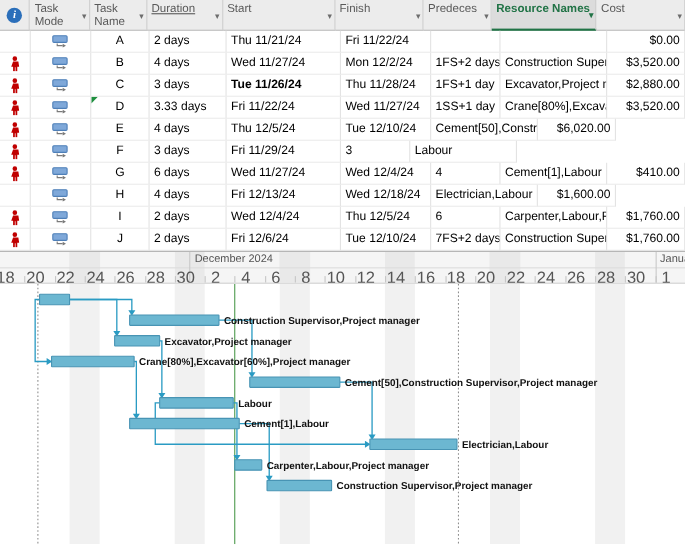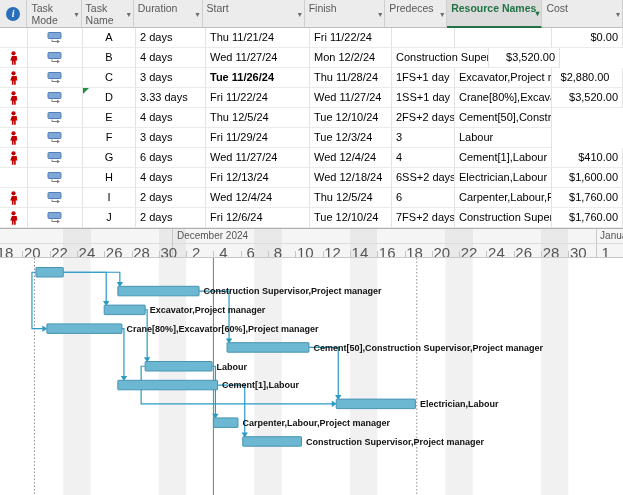--- a/index.html
+++ b/index.html
@@ -40,21 +40,21 @@
 <body>
 
 <div class="app">
   <div class="grid" id="grid">
     <div class="hrow" id="hrow">
         <div class="hc c-info" style="width: 28px;"><div class="infoI">i</div></div>
         <div class="hc c-mode" style="width: 55px;"><span>Task
 Mode</span><span class="arr">▾</span></div>
         <div class="hc c-name" style="width: 53px;"><span>Task
 Name</span><span class="arr">▾</span></div>
-        <div class="hc c-duration" style="width: 70px;"><span>Duration</span><span class="arr">▾</span></div>
+        <div class="hc c-duration" style="width: 70px; text-decoration: underline;"><span>Duration</span><span class="arr">▾</span></div>
         <div class="hc c-start" style="width: 104px;"><span>Start</span><span class="arr">▾</span></div>
         <div class="hc c-finish" style="width: 82px;"><span>Finish</span><span class="arr">▾</span></div>
         <div class="hc c-predecessors" style="width: 63px;"><span>Predeces</span><span class="arr">▾</span></div>
         <div class="hc c-resource_names sel" style="width: 97px;"><span>Resource Names</span><span class="arr">▾</span></div>
         <div class="hc c-cost" style="width: 82px;"><span>Cost</span><span class="arr">▾</span></div>
       </div>
     <div id="gbody">
         <div class="tr">
           <div class="td icon" style="width: 28px;"></div>
           <div class="td icon" style="width: 55px;">
@@ -83,20 +83,21 @@
             <svg width="17" height="14" viewBox="0 0 17 14">
               <rect x="1" y="1.5" width="13" height="6" rx="1" fill="#7FA8D9" stroke="#4E7FB8"></rect>
               <path d="M5,8.5 v2 h5" stroke="#7a7a7a" fill="none"></path>
               <polygon points="10,8.8 10,12.2 13,10.5" fill="#7a7a7a"></polygon>
             </svg>
           </div>
           <div class="td center" style="width: 53px;">B</div>
           <div class="td " style="width: 70px;">4 days</div>
           <div class="td " style="width: 104px;">Wed 11/27/24</div>
           <div class="td " style="width: 82px;">Mon 12/2/24</div>
+          <div class="td " style="width: 63px;">1FS+2 days</div>
           <div class="td " style="width: 97px;">Construction Supervisor,Project manager</div>
           <div class="td right" style="width: 71px;">$3,520.00</div>
         </div>
         <div class="tr">
           <div class="td icon" style="width: 28px;">
             <svg width="11" height="14" viewBox="0 0 11 14">
               <circle cx="5.5" cy="2.3" r="2.1" fill="#C00000"></circle>
               <path d="M3.1,5 h4.8 l0.7,4.6 h-1.7 v4.2 h-1.6 v-3.6 h-0.6 v3.6 H3.1 V9.6 H1.4 z" transform="translate(0.8,0)" fill="#C00000"></path>
             </svg>
           </div>
@@ -106,21 +107,21 @@
               <path d="M5,8.5 v2 h5" stroke="#7a7a7a" fill="none"></path>
               <polygon points="10,8.8 10,12.2 13,10.5" fill="#7a7a7a"></polygon>
             </svg>
           </div>
           <div class="td center" style="width: 53px;">C</div>
           <div class="td " style="width: 70px;">3 days</div>
           <div class="td " style="width: 104px; font-weight: bold;">Tue 11/26/24</div>
           <div class="td " style="width: 82px;">Thu 11/28/24</div>
           <div class="td " style="width: 63px;">1FS+1 day</div>
           <div class="td " style="width: 97px;">Excavator,Project manager</div>
-          <div class="td right" style="width: 71px; text-align: center;">$2,880.00</div>
+          <div class="td right" style="width: 71px;">$2,880.00</div>
         </div>
         <div class="tr">
           <div class="td icon" style="width: 28px;">
             <svg width="11" height="14" viewBox="0 0 11 14">
               <circle cx="5.5" cy="2.3" r="2.1" fill="#C00000"></circle>
               <path d="M3.1,5 h4.8 l0.7,4.6 h-1.7 v4.2 h-1.6 v-3.6 h-0.6 v3.6 H3.1 V9.6 H1.4 z" transform="translate(0.8,0)" fill="#C00000"></path>
             </svg>
           </div>
           <div class="td icon" style="width: 55px;">
             <svg width="17" height="14" viewBox="0 0 17 14">
@@ -148,41 +149,40 @@
             <svg width="17" height="14" viewBox="0 0 17 14">
               <rect x="1" y="1.5" width="13" height="6" rx="1" fill="#7FA8D9" stroke="#4E7FB8"></rect>
               <path d="M5,8.5 v2 h5" stroke="#7a7a7a" fill="none"></path>
               <polygon points="10,8.8 10,12.2 13,10.5" fill="#7a7a7a"></polygon>
             </svg>
           </div>
           <div class="td center" style="width: 53px;">E</div>
           <div class="td " style="width: 70px;">4 days</div>
           <div class="td " style="width: 104px;">Thu 12/5/24</div>
           <div class="td " style="width: 82px;">Tue 12/10/24</div>
-          <div class="td " style="width: 63px;">2FS+2 days</div>
           <div class="td " style="width: 97px;">Cement[50],Construction Supervisor,Project manager</div>
+          <div class="td right" style="width: 71px;">$6,020.00</div>
         </div>
         <div class="tr">
           <div class="td icon" style="width: 28px;">
             <svg width="11" height="14" viewBox="0 0 11 14">
               <circle cx="5.5" cy="2.3" r="2.1" fill="#C00000"></circle>
               <path d="M3.1,5 h4.8 l0.7,4.6 h-1.7 v4.2 h-1.6 v-3.6 h-0.6 v3.6 H3.1 V9.6 H1.4 z" transform="translate(0.8,0)" fill="#C00000"></path>
             </svg>
           </div>
           <div class="td icon" style="width: 55px;">
             <svg width="17" height="14" viewBox="0 0 17 14">
               <rect x="1" y="1.5" width="13" height="6" rx="1" fill="#7FA8D9" stroke="#4E7FB8"></rect>
               <path d="M5,8.5 v2 h5" stroke="#7a7a7a" fill="none"></path>
               <polygon points="10,8.8 10,12.2 13,10.5" fill="#7a7a7a"></polygon>
             </svg>
           </div>
           <div class="td center" style="width: 53px;">F</div>
           <div class="td " style="width: 70px;">3 days</div>
           <div class="td " style="width: 104px;">Fri 11/29/24</div>
-          <div class="td " style="width: 82px;">Tue 12/3/24</div>
           <div class="td " style="width: 63px;">3</div>
           <div class="td " style="width: 97px;">Labour</div>
         </div>
         <div class="tr">
           <div class="td icon" style="width: 28px;">
             <svg width="11" height="14" viewBox="0 0 11 14">
               <circle cx="5.5" cy="2.3" r="2.1" fill="#C00000"></circle>
               <path d="M3.1,5 h4.8 l0.7,4.6 h-1.7 v4.2 h-1.6 v-3.6 h-0.6 v3.6 H3.1 V9.6 H1.4 z" transform="translate(0.8,0)" fill="#C00000"></path>
             </svg>
           </div>
@@ -207,21 +207,20 @@
             <svg width="17" height="14" viewBox="0 0 17 14">
               <rect x="1" y="1.5" width="13" height="6" rx="1" fill="#7FA8D9" stroke="#4E7FB8"></rect>
               <path d="M5,8.5 v2 h5" stroke="#7a7a7a" fill="none"></path>
               <polygon points="10,8.8 10,12.2 13,10.5" fill="#7a7a7a"></polygon>
             </svg>
           </div>
           <div class="td center" style="width: 53px;">H</div>
           <div class="td " style="width: 70px;">4 days</div>
           <div class="td " style="width: 104px;">Fri 12/13/24</div>
           <div class="td " style="width: 82px;">Wed 12/18/24</div>
-          <div class="td " style="width: 63px;">6SS+2 days</div>
           <div class="td " style="width: 97px;">Electrician,Labour</div>
           <div class="td right" style="width: 71px;">$1,600.00</div>
         </div>
         <div class="tr">
           <div class="td icon" style="width: 28px;">
             <svg width="11" height="14" viewBox="0 0 11 14">
               <circle cx="5.5" cy="2.3" r="2.1" fill="#C00000"></circle>
               <path d="M3.1,5 h4.8 l0.7,4.6 h-1.7 v4.2 h-1.6 v-3.6 h-0.6 v3.6 H3.1 V9.6 H1.4 z" transform="translate(0.8,0)" fill="#C00000"></path>
             </svg>
           </div>

